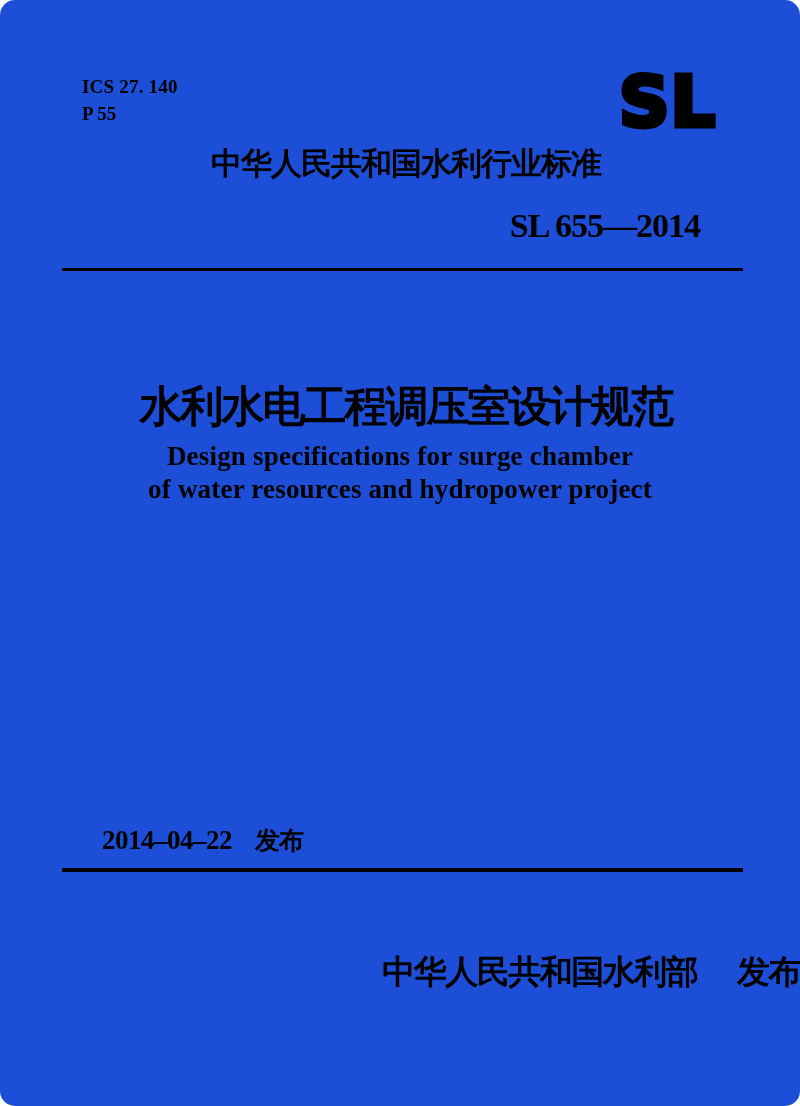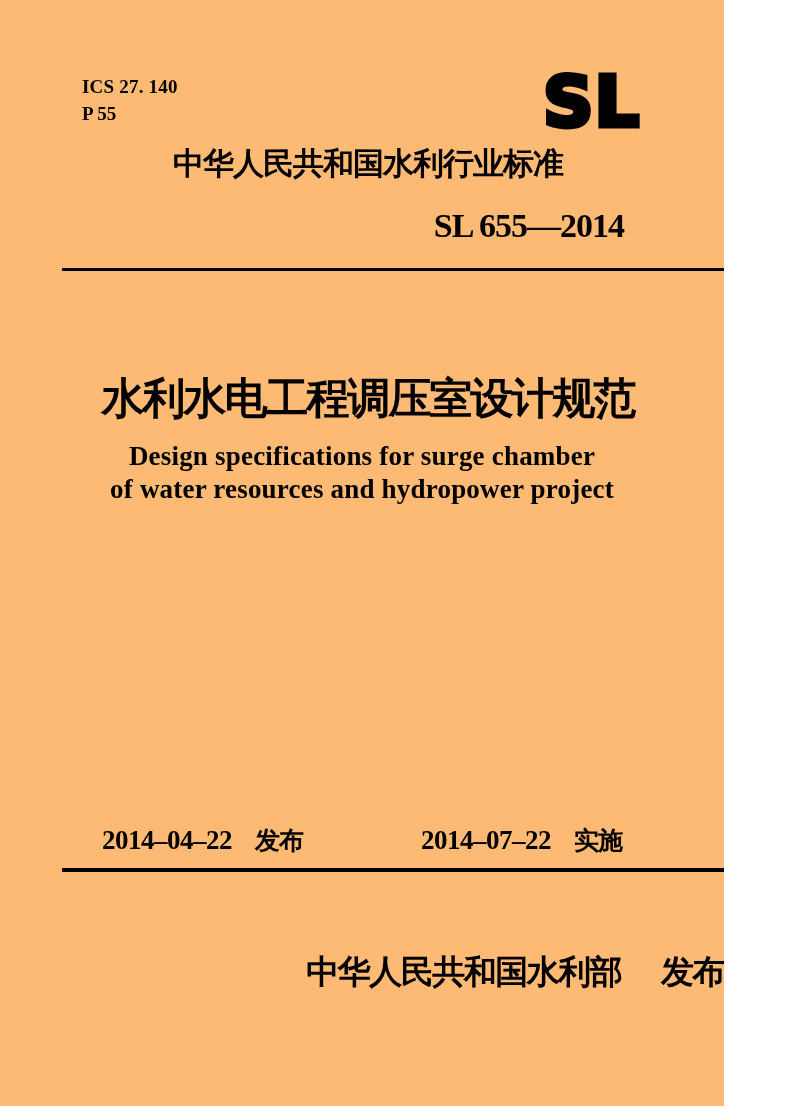--- a/index.html
+++ b/index.html
@@ -2,25 +2,26 @@
 <html><head>
 <meta charset="utf-8">
 <style>
   html, body {
     margin: 0;
     padding: 0;
     background: #ffffff;
   }
   .page {
     position: relative;
-    width: 724px;
+    width: 800px;
     height: 1106px;
-    background: #fdba74;
+    background: #1d4ed8;
     color: #000000;
     overflow: hidden;
+    border-radius: 15px;
   }
   .serif {
     font-family: "Liberation Serif", "DejaVu Serif", serif;
     font-weight: bold;
   }
   .heiti {
     font-family: "Liberation Sans", "DejaVu Sans", sans-serif;
     font-weight: bold;
     padding-left: 12px;
   }
@@ -76,21 +77,21 @@
     background: #000000;
   }
   .rule-top { top: 268px; height: 3px; }
   .rule-bottom { top: 868px; height: 4px; }
 
   .title-zh {
     position: absolute;
     left: 0;
     right: 0;
     top: 362px;
-    margin: 8px;
+    margin: 16px;
     text-align: center;
     font-size: 43px;
     letter-spacing: -2px;
   }
 
   .title-en {
     position: absolute;
     left: 0;
     right: 0;
     top: 440px;
@@ -145,24 +146,20 @@
   <div class="title-en serif">
     <div>Design specifications for surge chamber</div>
     <div>of water resources and hydropower project</div>
   </div>
 
   <div class="dates">
     <div class="date-group">
       <span class="serif date-value">2014–04–22</span>
       <span class="heiti date-label">发布</span>
     </div>
-    <div class="date-group">
-      <span class="serif date-value">2014–07–22</span>
-      <span class="heiti date-label">实施</span>
-    </div>
   </div>
 
   <div class="rule rule-bottom"></div>
 
   <div class="publisher heiti">
     <span>中华人民共和国水利部</span>
     <span class="pub-label">发布</span>
   </div>
 
 </div>

